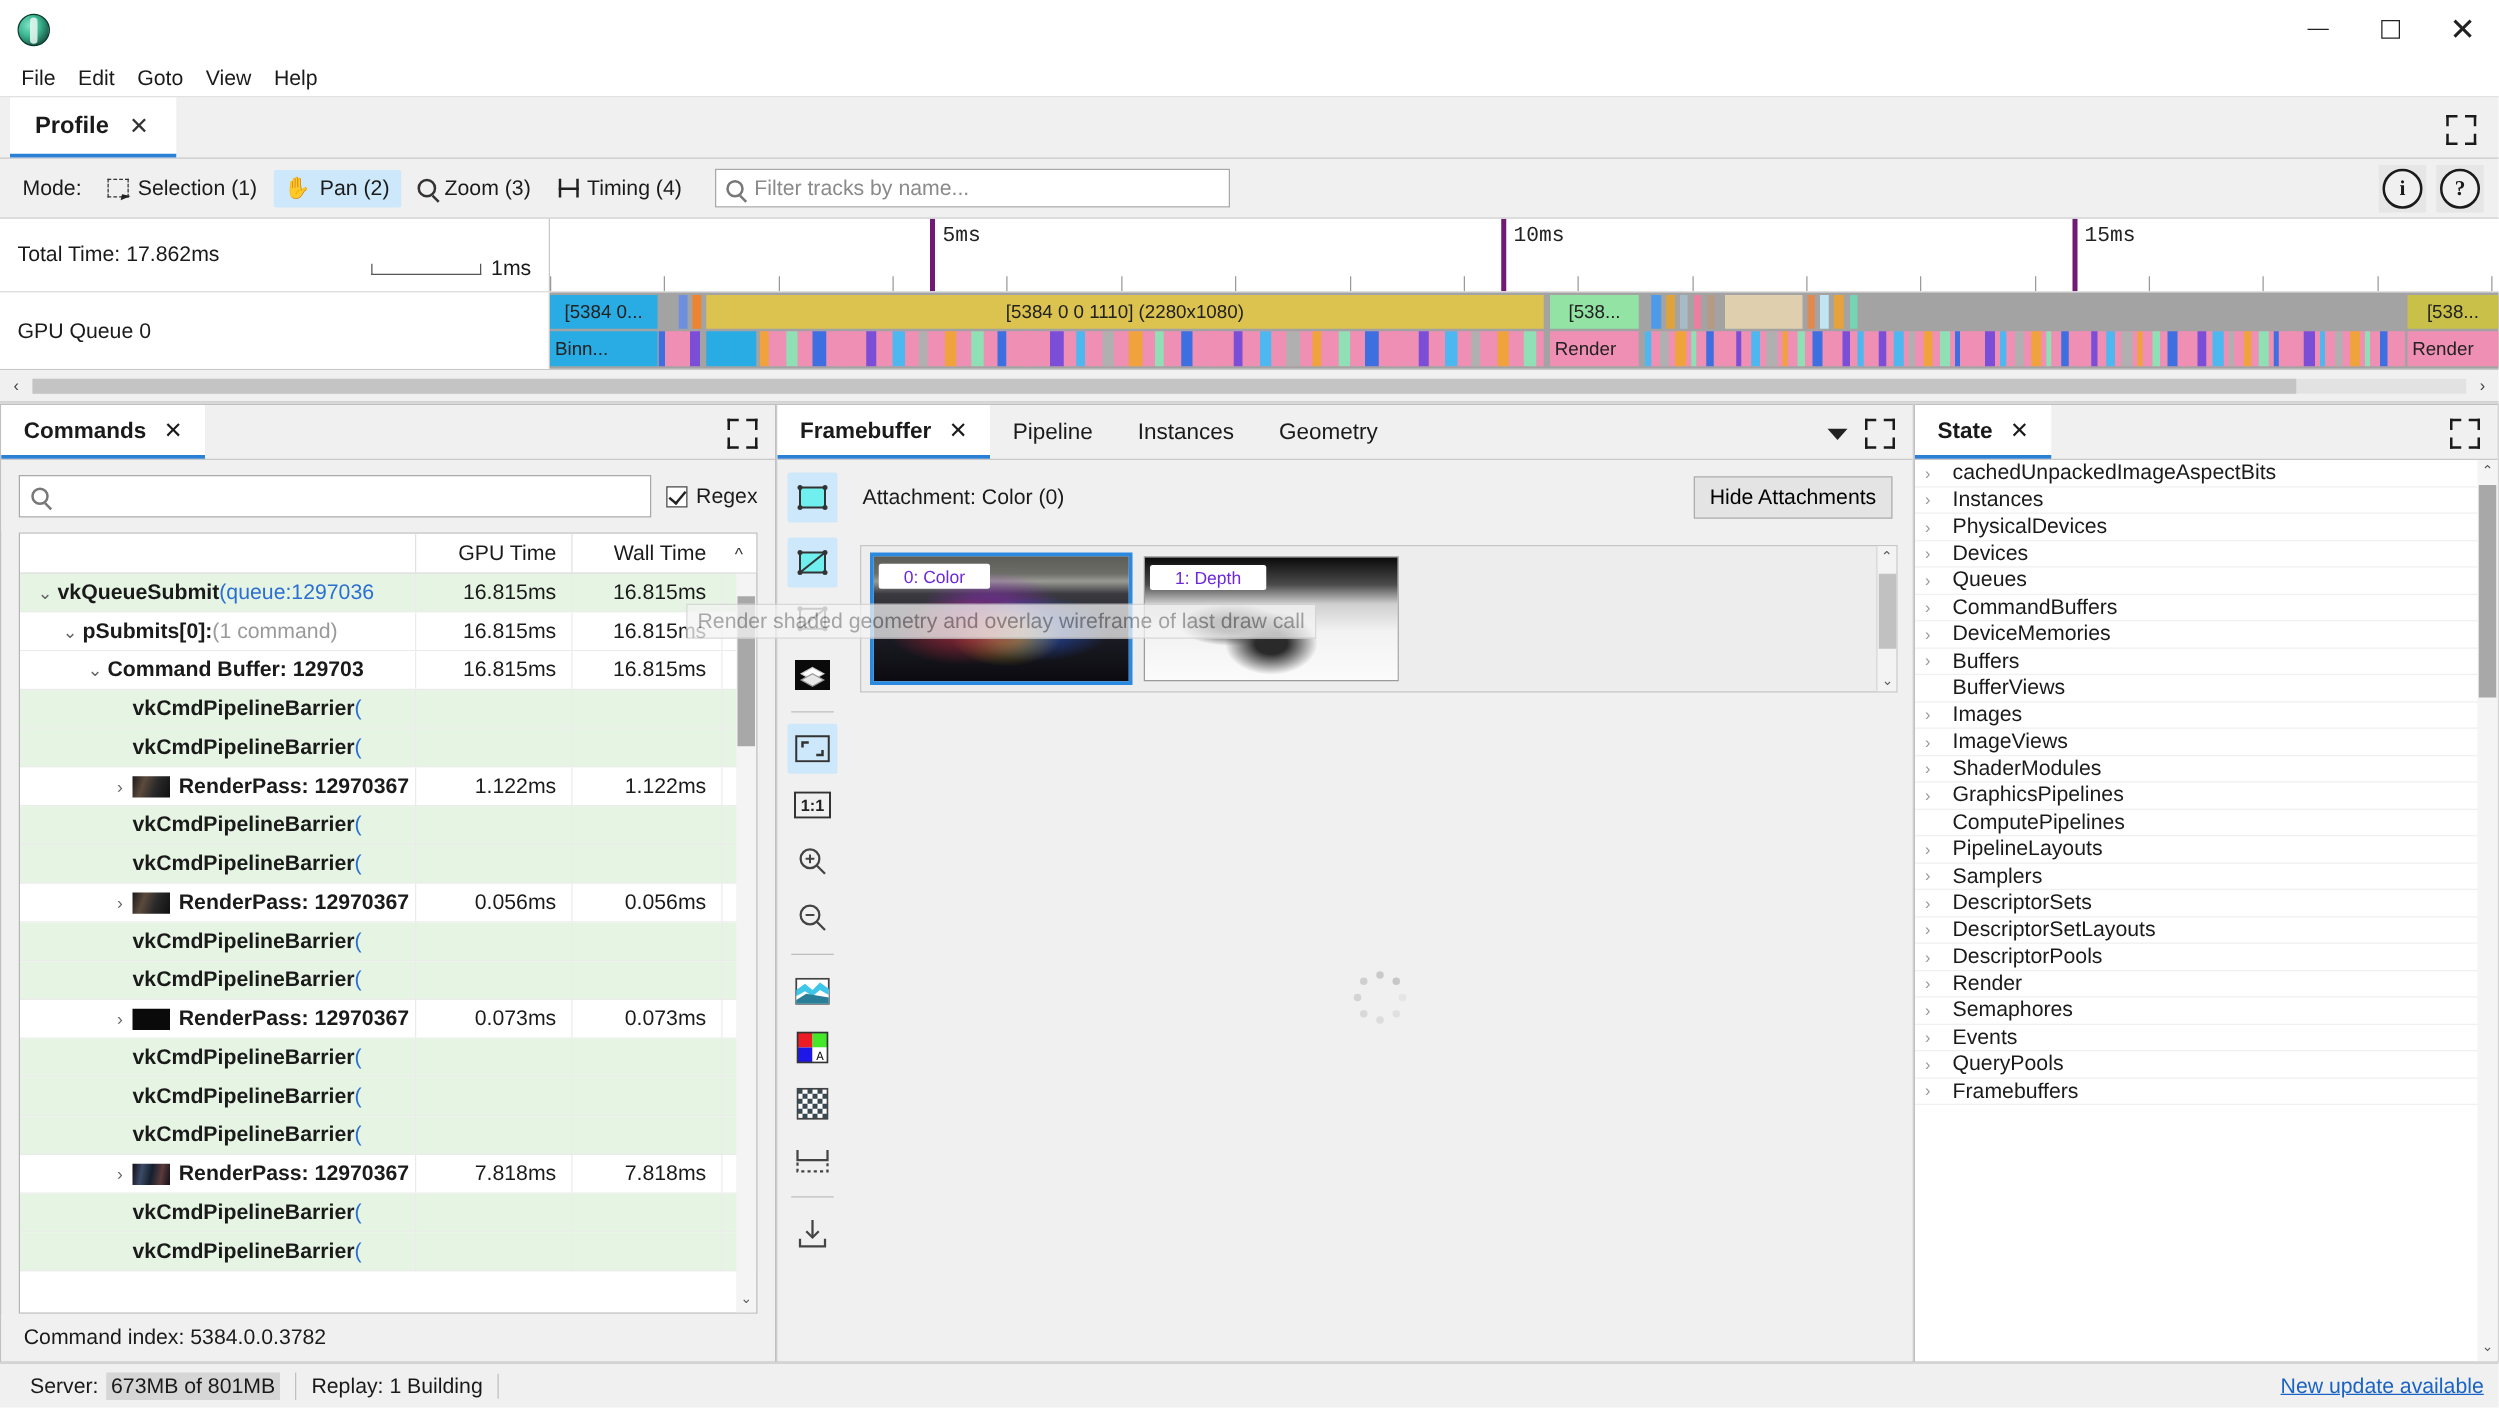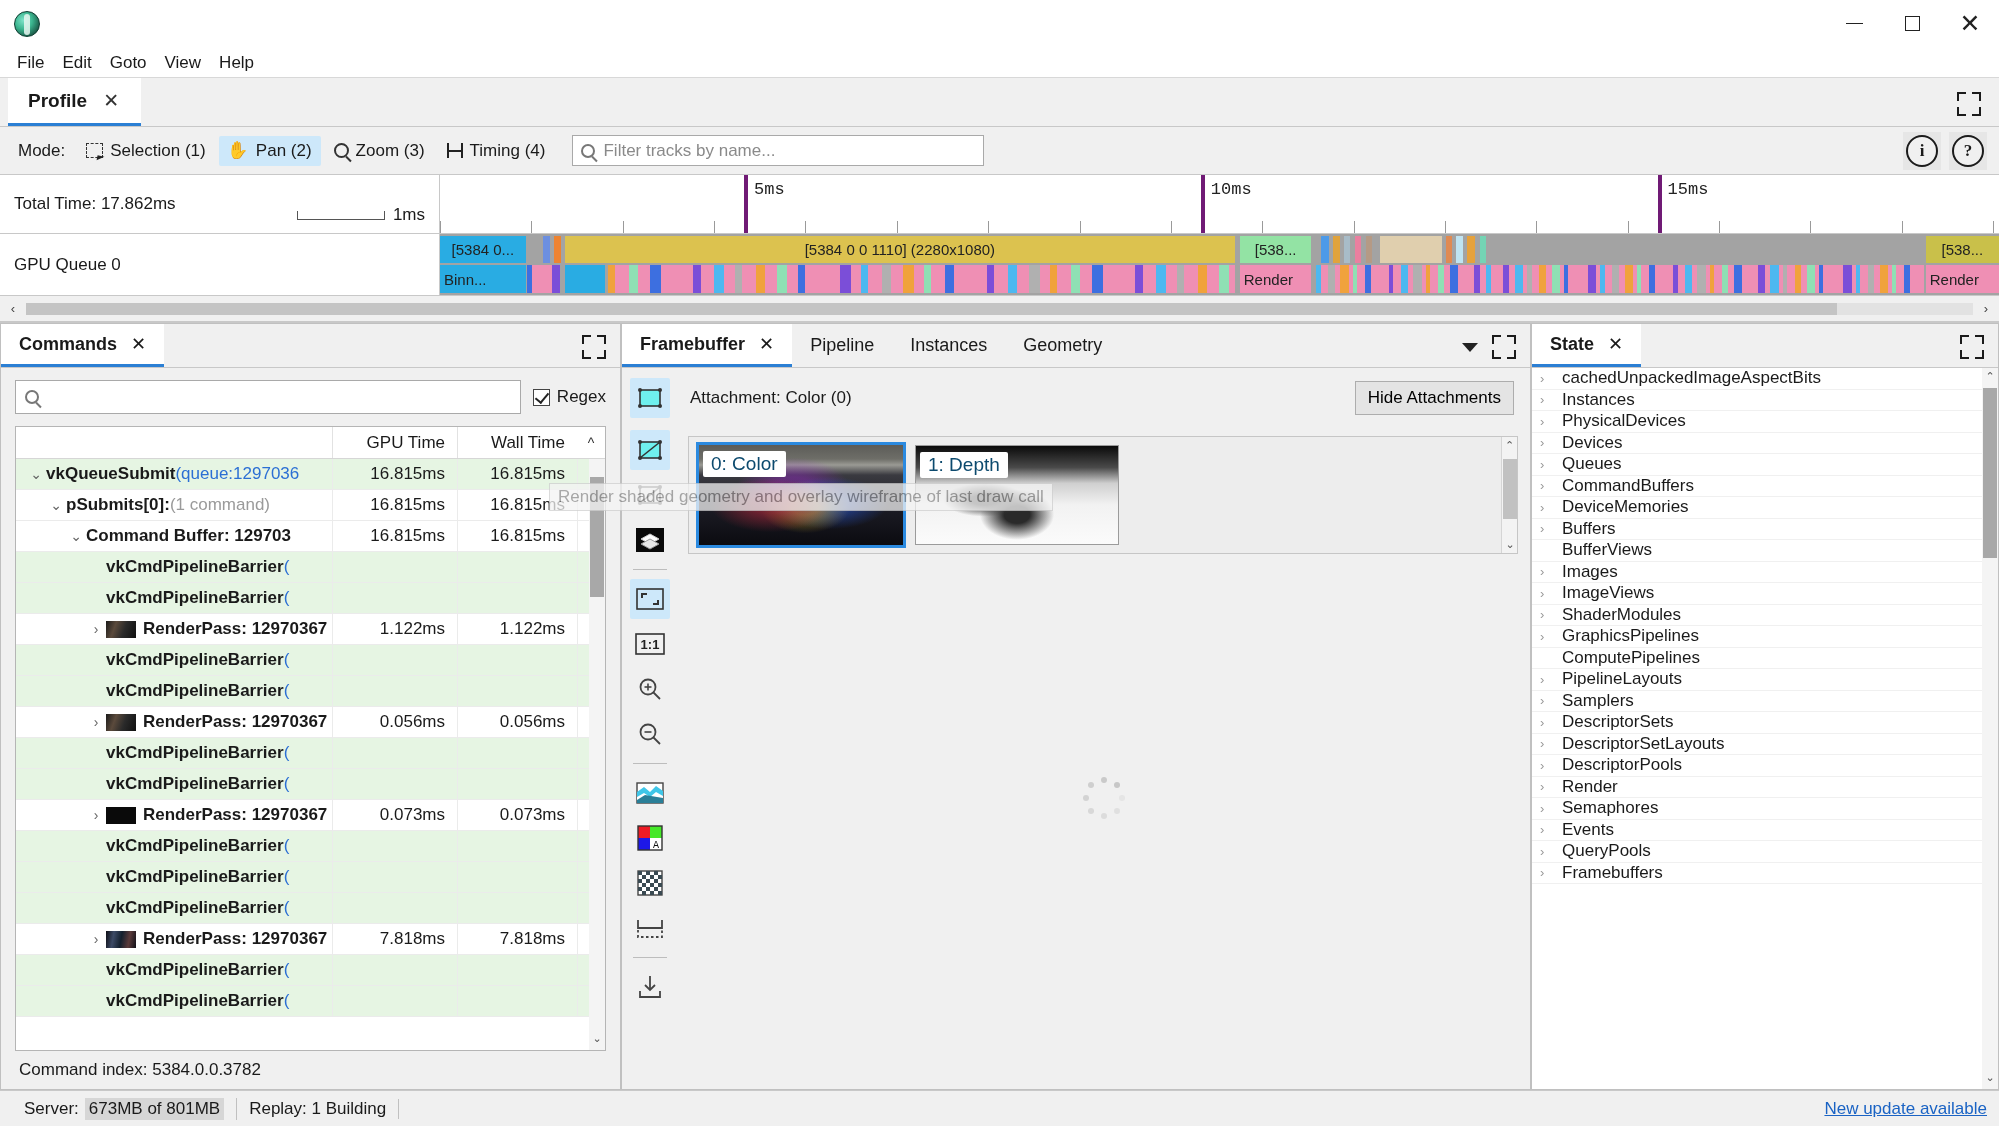--- a/index.html
+++ b/index.html
@@ -237,22 +237,22 @@
       linear-gradient(180deg, #5c5c58 0%, #6e6e68 14%, #9a9a94 20%, #3a3a40 30%, #1d1d26 60%, #0b0b10 100%);
   }
   .thumb-img-depth {
     width: 100%; height: 100%;
     background:
       radial-gradient(ellipse at 34% 55%, #3a3a3a 0 7%, transparent 22%),
       radial-gradient(ellipse at 50% 70%, #2a2a2a 0 9%, transparent 26%),
       linear-gradient(180deg, #0a0a0a 0%, #4a4a4a 22%, #cfcfcf 38%, #f2f2f2 60%, #fbfbfb 100%);
   }
   .thumb-label {
-    position: absolute; left: 4px; top: 6px; background: #fff; padding: 2px 8px;
-    font-size: 19px; color: #0c4a6e; border-radius: 2px; white-space: nowrap;
+    position: absolute; left: 4px; top: 6px; background: #fff; padding: 2px 20px;
+    font-size: 14px; color: #6d28d9; border-radius: 2px; white-space: nowrap;
   }
   .tooltip {
     position: absolute; left: -140px; top: 46px; background: #f4f4f4; border: 1px solid #cfcfcf;
     padding: 3px 8px; font-size: 17px; color: #8b8b8b; white-space: nowrap; opacity: .75; z-index: 5;
   }
   .thumbs-scroll { position:absolute; right:0; top:0; bottom:0; width:16px; background:#f3f3f3; border-left:1px solid #d5d5d5;}
   .spinner { position: absolute; left: 50%; top: 56%; transform: translate(-50%,-50%); width: 46px; height: 46px; }
   .spinner i { position: absolute; width: 6px; height: 6px; border-radius: 50%; background: #c2c2c2; }
 
   

